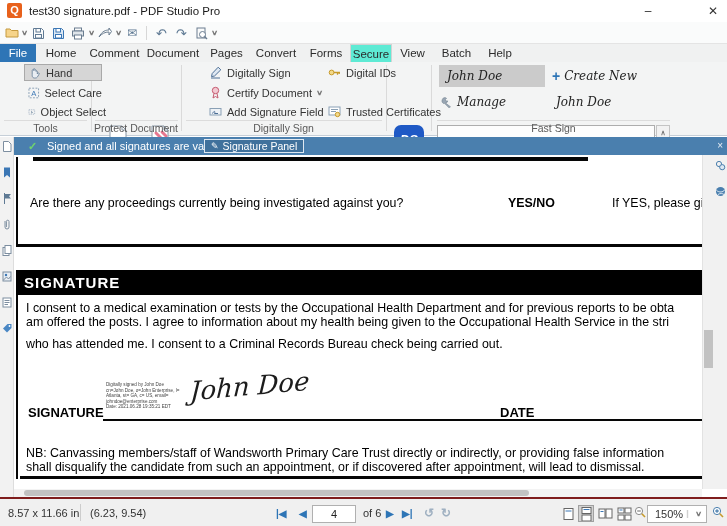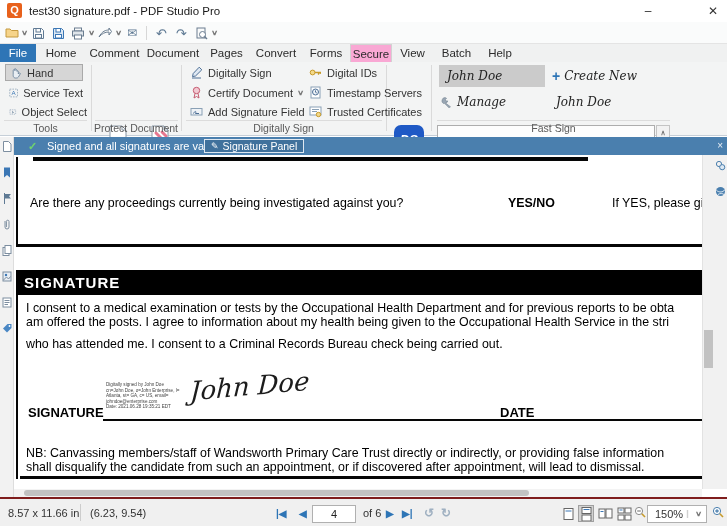--- a/index.html
+++ b/index.html
@@ -24,26 +24,26 @@
   #find-box { left:490px; top:25px; width:210px; height:16px; border:1px solid #cfcfcf; background:#fff; }
   #find-box input { width:100%; height:100%; border:none; outline:none; font-size:10.5px; padding:0 16px 0 8px; color:#555;
                     font-family:"Liberation Sans",sans-serif; background:transparent; }
   #find-clear { left:688px; top:25px; width:14px; height:16px; text-align:center; line-height:16px; color:#999; font-size:10px; }
   #ribbon-collapse { left:707px; top:24px; width:16px; height:16px; color:#2e75b6; font-weight:bold; font-size:11px; text-align:center; }
 
   
   #tabbar { left:0; top:44px; width:727px; height:18px; background:#f0f1f1; }
   .tab { position:absolute; top:0; height:18px; text-align:center; font-size:11.5px; color:#2b2b2b; line-height:18px; }
   .tab.file { background:#2e75b6; color:#fff; }
-  .tab.active { background:#f9a8d4; border:1px solid #d2d2d2; border-bottom:none; }
+  .tab.active { background:#5eead4; border:1px solid #d2d2d2; border-bottom:none; }
 
   
   #ribbon { left:0; top:62px; width:727px; height:74px; background:#f3f4f4; border-bottom:1px solid #c6cfd8; }
   .vsep { position:absolute; top:3px; width:1px; height:66px; background:#dadada; }
-  .sbtn { position:absolute; height:17px; display:flex; align-items:center; gap:5px; font-size:11px; color:#333; padding:0 4px; white-space:nowrap; }
+  .sbtn { position:absolute; height:17px; display:flex; align-items:center; gap:5px; font-size:11px; color:#333; padding:0 4px; white-space:nowrap;margin-left:19px; }
   .sbtn.sel { background:#d6d6d6; border:1px solid #a9a9a9; }
   .glabel { position:absolute; font-size:10.5px; color:#5a5a5a; text-align:center; }
   .gdiv { position:absolute; height:1px; background:#dcdcdc; }
   .bigbtn { position:absolute; top:63px; display:flex; flex-direction:column; align-items:center; font-size:10.5px; color:#333; text-align:center; line-height:12px; }
   .bigbtn .ic { margin-bottom:3px; }
   .script { font-family:"DejaVu Serif", serif; font-style:italic; }
   #ds-icon { width:30px; height:30px; background:#1f59c5; border-radius:7px; color:#fff; font-weight:bold; font-size:13px;
              display:flex; align-items:center; justify-content:center; font-style:italic; }
   #fastsign-panel { left:437px; top:63px; width:218px; height:53px; background:#fdfdfd; border:1px solid #adadad; }
   .fs-cell { position:absolute; height:22px; display:flex; align-items:center; font-size:12px; color:#222; }
@@ -180,21 +180,21 @@
     <svg width="12" height="12" viewBox="0 0 12 12">
         <path d="M3.2 7.5 V3.4 c0-.9 1.3-.9 1.3 0 V2.3 c0-.9 1.3-.9 1.3 0 v1.1 c0-.8 1.3-.8 1.3 0 v1 c0-.7 1.2-.7 1.2 0 v2.6 l.9-.9 c.6-.6 1.5.2.9 1 L8.5 9.9 C8 10.7 7.3 11 6.3 11 H5.4 C4.2 11 3.2 10 3.2 8.8z" fill="#e9eef3" stroke="#5f7a94" stroke-width=".8"></path>
       </svg>
     <span>Hand</span>
   </div>
   <div class="sbtn" style="left:5px; top:22px; width:82px;">
     <svg width="12" height="12" viewBox="0 0 12 12">
         <rect x="1" y="1" width="10" height="10" fill="none" stroke="#8aa0b5" stroke-dasharray="2 1.4"></rect>
         <text x="6" y="9" font-size="8" text-anchor="middle" fill="#3b77b5" font-family="Liberation Sans">A</text>
       </svg>
-    <span>Service Text</span>
+    <span>Select Care</span>
   </div>
   <div class="sbtn" style="left:5px; top:41px; width:86px;">
     <svg width="12" height="12" viewBox="0 0 12 12">
         <rect x="1.5" y="2.5" width="9" height="7" fill="none" stroke="#8aa0b5" stroke-dasharray="2 1.4"></rect>
         <path d="M5 4 l3 3 -1.6.2 -.6 1.8z" fill="#5f7a94"></path>
       </svg>
     <span>Object Select</span>
   </div>
   <div class="gdiv" style="left:4px; top:58px; width:83px;"></div>
   <div class="glabel" style="left:0; top:60px; width:91px;">Tools</div>
@@ -243,28 +243,20 @@
       </svg>
     <span>Add Signature Field</span>
   </div>
   <div class="sbtn" style="left:305px; top:2px;">
     <svg width="13" height="13" viewBox="0 0 13 13">
         <circle cx="3.6" cy="6.5" r="2.4" fill="#f3d98a" stroke="#c79a2a"></circle>
         <path d="M5.8 6.5 H12 M9.5 6.5 v2.2 M11.2 6.5 v1.6" stroke="#c79a2a" stroke-width="1.3"></path>
       </svg>
     <span>Digital IDs</span>
   </div>
-  <div class="sbtn" style="left:305px; top:22px;">
-    <svg width="13" height="13" viewBox="0 0 13 13">
-        <rect x="2" y="1" width="9" height="11" fill="#fff" stroke="#8aa0b5"></rect>
-        <circle cx="6.5" cy="6" r="3" fill="#eef2f6" stroke="#4d6f96"></circle>
-        <path d="M6.5 4.4 v1.8 l1.3.8" fill="none" stroke="#4d6f96"></path>
-      </svg>
-    <span>Timestamp Servers</span>
-  </div>
   <div class="sbtn" style="left:305px; top:41px;">
     <svg width="13" height="13" viewBox="0 0 13 13">
         <rect x="1" y="2" width="11" height="8" fill="#fff" stroke="#8aa0b5"></rect>
         <line x1="3" y1="4.5" x2="10" y2="4.5" stroke="#8aa0b5"></line>
         <line x1="3" y1="6.5" x2="8" y2="6.5" stroke="#8aa0b5"></line>
         <circle cx="9.5" cy="9.5" r="2.2" fill="#f3d98a" stroke="#c79a2a"></circle>
       </svg>
     <span>Trusted Certificates</span>
   </div>
   <div class="gdiv" style="left:186px; top:58px; width:196px;"></div>

